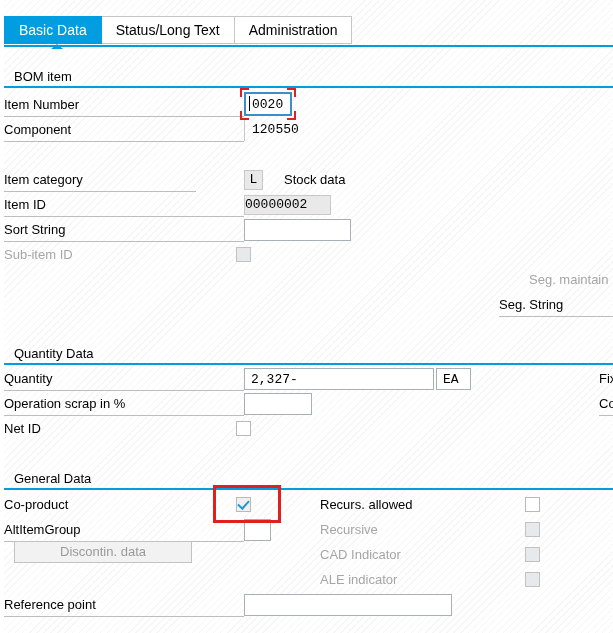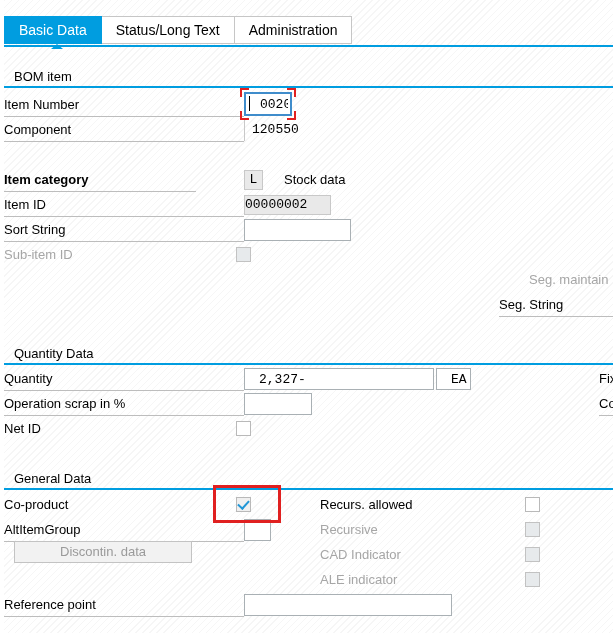--- a/index.html
+++ b/index.html
@@ -122,21 +122,21 @@
   
   .inp{
     position:absolute;
     background:#ffffff;
     border:1px solid #a9b0b4;
     box-sizing:border-box;
     font-family:"Liberation Mono", monospace;
     font-size:13px;
     color:#000;
     height:22px;line-height:20px;
-    padding-left:14px;
+    padding-left:6px;
     white-space:nowrap;
     outline:none;
   }
   .inp.focus{
     border:2px solid #3f8ccb;
   }
   
   .sep{
     position:absolute;width:1px;background:#c8c8c8;
   }
@@ -231,21 +231,21 @@
     <i class="tl"></i>
       <i class="tr"></i>
       <i class="bl"></i>
       <i class="br"></i>
   </div>
 
   <div class="lbl" style="left:0;top:118px;width:240px;">Component</div>
   <div class="sep" style="left:240px;top:119px;height:22px;"></div>
   <div class="txt" style="left:242px;top:118px;">120550</div>
 
-  <div class="lbl" style="left:0;top:168px;width:192px;font-weight:bold;">Item category</div>
+  <div class="lbl" style="left:0;top:168px;width:192px;">Item category</div>
   <div class="ro" style="left:240px;top:170px;width:19px;text-align:center;padding-left:0;">L</div>
   <div class="plain" style="left:280px;top:168px;">Stock data</div>
 
   <div class="lbl" style="left:0;top:193px;width:240px;">Item ID</div>
   <div class="ro" style="left:240px;top:195px;width:87px;">00000002</div>
 
   <div class="lbl" style="left:0;top:218px;width:240px;">Sort String</div>
   <input class="inp" style="left: 240px; top: 219px; width: 107px;" value="">
 
   <div class="lbl dis noline" style="left:0;top:243px;width:240px;">Sub-item ID</div>

